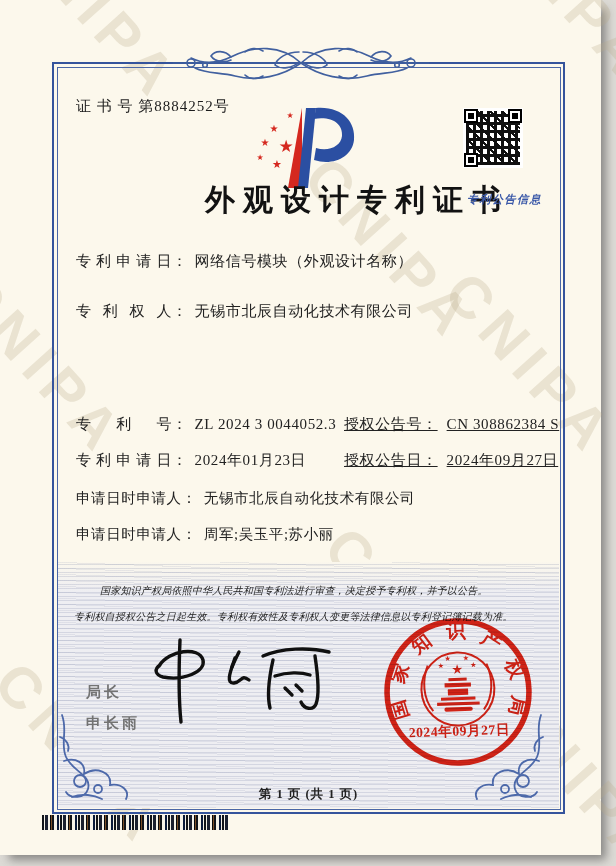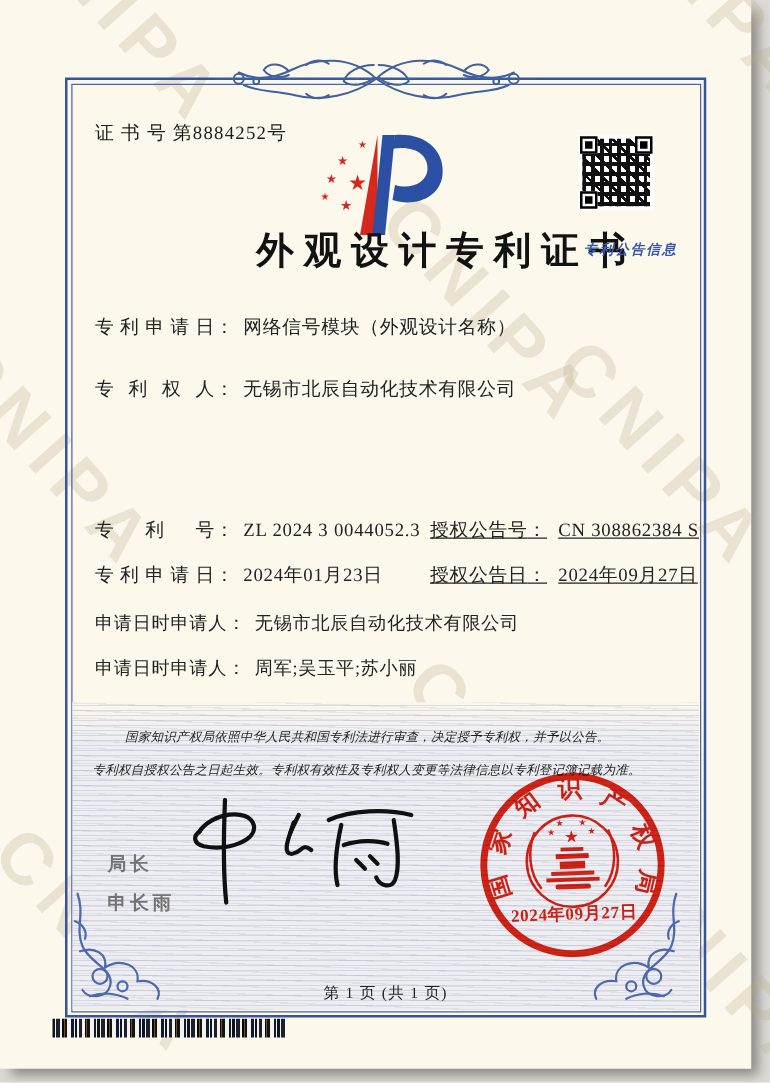--- a/index.html
+++ b/index.html
@@ -84,21 +84,21 @@
   
   .commissioner{
     position:absolute;left:86px;top:676px;z-index:4;
     font-family:"Liberation Sans","DejaVu Sans",sans-serif;
     font-weight:600;font-size:15px;letter-spacing:3px;color:#737373;line-height:31px;
   }
   .signature{position:absolute;left:135px;top:636px;z-index:4;}
   .seal{position:absolute;left:382px;top:616px;z-index:5;mix-blend-mode:multiply;transform:rotate(-2deg);}
   .footer{
     position:absolute;left:52px;top:786px;width:513px;text-align:center;
-    font-size:12.5px;color:#222;letter-spacing:1px;z-index:3;
+    font-size:12.5px;color:#222;letter-spacing:1px;z-index:3;font-weight:bold;
   }
   .barcode{
     position:absolute;left:42px;top:815px;width:186px;height:15px;z-index:4;
     background:repeating-linear-gradient(90deg,
       #101318 0 2px,#f5f2e8 2px 3px,
       #1a2030 3px 6px,#f5f2e8 6px 8px,
       #05070a 8px 9px,#7a4f28 9px 10px,
       #101318 10px 12px,#f5f2e8 12px 15px,
       #0a1a3a 15px 17px,#f5f2e8 17px 18px);
   }

